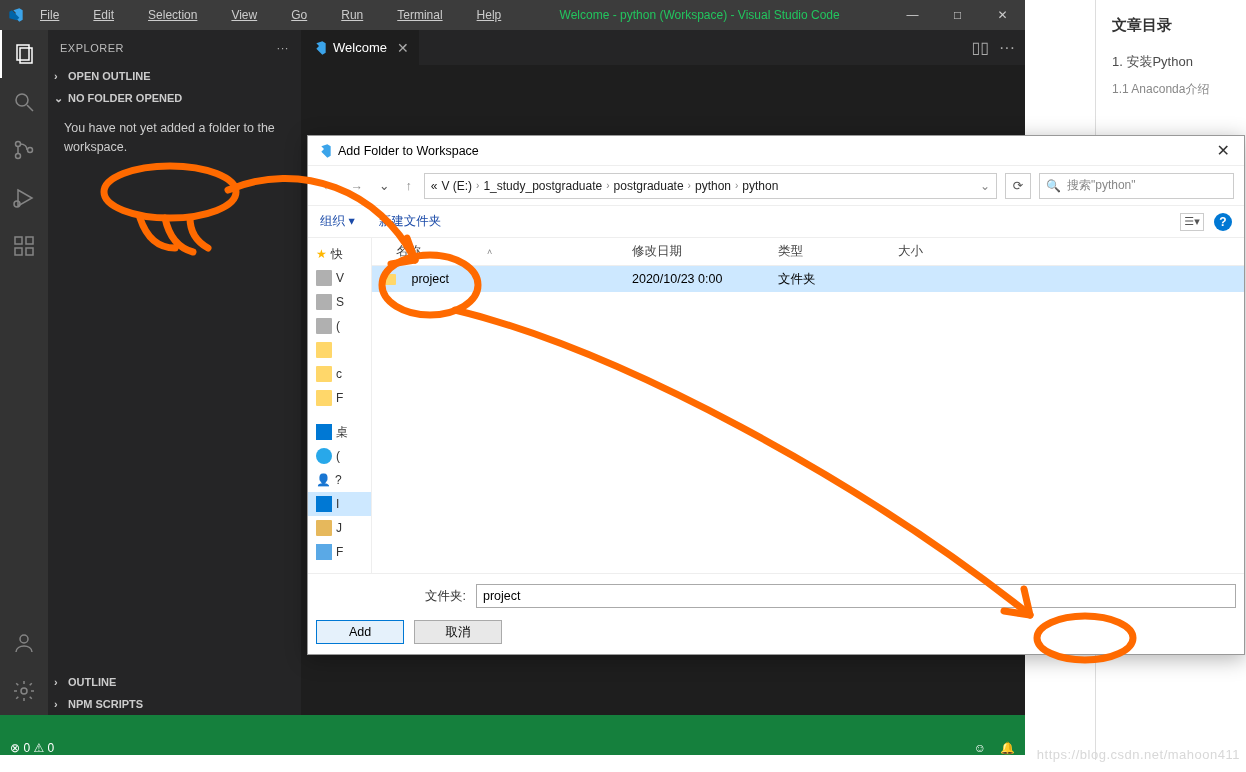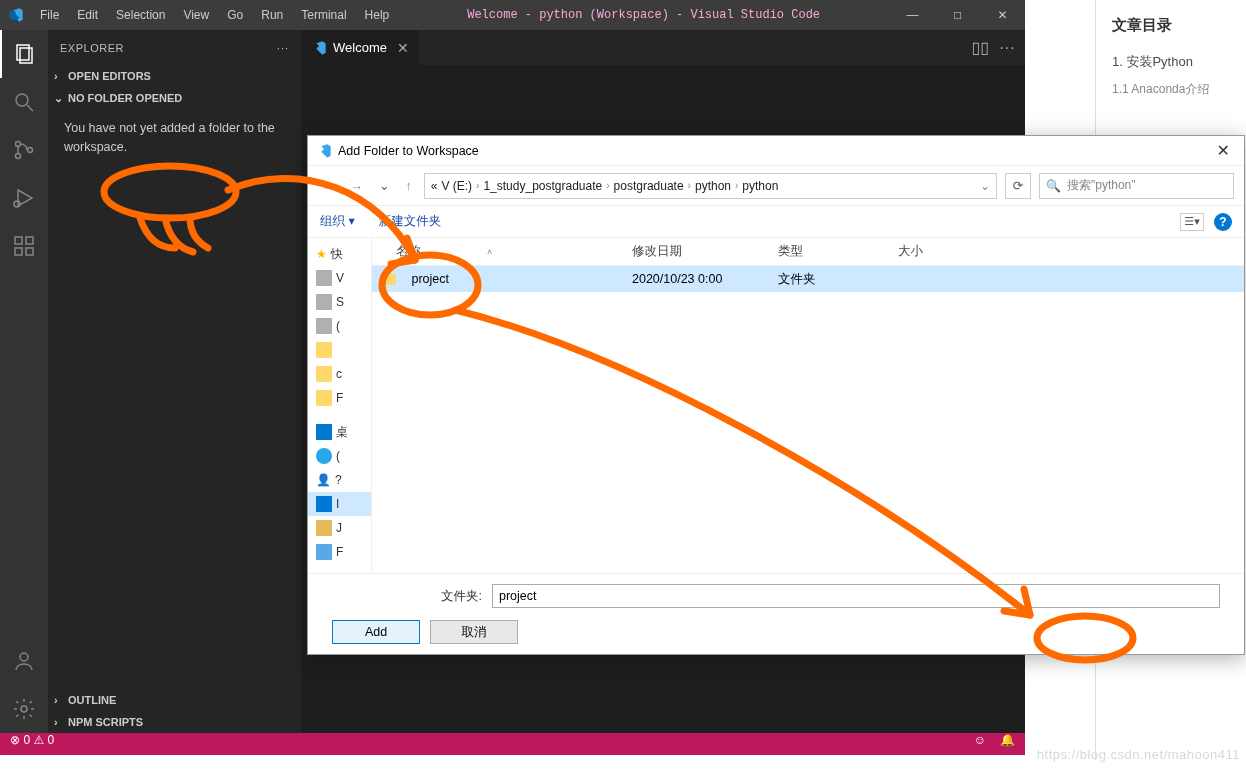--- a/index.html
+++ b/index.html
@@ -3,23 +3,23 @@
 <meta charset="utf-8">
 <style>
 * { margin: 0; padding: 0; box-sizing: border-box; font-family: "Segoe UI", Arial, sans-serif; }
 body { width: 1246px; height: 772px; position: relative; background: #fff; overflow: hidden; }
 
 
 .vscode { position: absolute; left: 0; top: 0; width: 1025px; height: 755px; background: #252526; display: flex; flex-direction: column; }
 .titlebar { height: 30px; background: #3c3c3c; display: flex; align-items: center; color: #ccc; font-size: 12px; }
 .vscode-logo { width: 16px; height: 16px; margin: 0 8px; }
 .vscode-logo svg { width: 16px; height: 16px; }
-.menus { display: flex; gap: 2px; }
+.menus { display: flex; gap: 18px; text-decoration: underline; }
 .menus span { padding: 4px 8px; cursor: pointer; }
-.title-center { flex: 1; text-align: center; color: #f9a8d4; font-size: 12px; font-family: Liberation Mono, monospace; }
+.title-center { flex: 1; text-align: center; color: #22c55e; font-size: 12px; }
 .window-controls { display: flex; }
 .window-controls span { width: 45px; height: 30px; display: flex; align-items: center; justify-content: center; color: #ccc; }
 
 .vscode-body { flex: 1; display: flex; min-height: 0; }
 .activitybar { width: 48px; background: #333333; display: flex; flex-direction: column; }
 .activitybar .top { flex: 1; }
 .activity-icon { width: 48px; height: 48px; display: flex; align-items: center; justify-content: center; color: #858585; }
 .activity-icon.active { color: #fff; border-left: 2px solid #fff; }
 .activity-icon svg { width: 24px; height: 24px; }
 
@@ -34,21 +34,21 @@
 .editor { flex: 1; background: #1e1e1e; display: flex; flex-direction: column; }
 .tabs { height: 35px; background: #252526; display: flex; align-items: stretch; }
 .tab { display: flex; align-items: center; background: #1e1e1e; padding: 0 10px; gap: 6px; color: #fff; font-size: 13px; }
 .tab .small-logo { width: 16px; height: 16px; }
 .tab .close { color: #aaa; font-size: 14px; margin-left: 4px; }
 .tabs-right { margin-left: auto; display: flex; align-items: center; gap: 10px; padding-right: 10px; color: #aaa; }
 .editor-content { flex: 1; position: relative; }
 .startup-check { position: absolute; left: 35px; bottom: 78px; display: flex; align-items: center; gap: 8px; color: #ccc; font-size: 13px; }
 .startup-check input { accent-color: #0e639c; }
 
-.statusbar { height: 22px; background: #be185d; color: #fff; display: flex; align-items: flex-start; font-size: 12px; padding: 0 10px; justify-content: space-between; }
+.statusbar { height: 40px; background: #15803d; color: #fff; display: flex; align-items: flex-end; font-size: 12px; padding: 0 10px; justify-content: space-between; }
 .statusbar .right { display: flex; gap: 14px; align-items: center; }
 
 
 .right-panel { position: absolute; left: 1095px; top: 0; width: 151px; height: 760px; background: #fff; border-left: 1px solid #ddd; padding: 16px; font-size: 13px; color: #333; }
 .right-panel h3 { font-size: 15px; margin-bottom: 18px; }
 .toc-item { margin-bottom: 10px; color: #4b4b4b; }
 .toc-sub { color: #888; font-size: 12px; }
 
 
 .dialog { position: absolute; left: 307px; top: 135px; width: 938px; height: 520px; background: #fff; border: 1px solid #999; display: flex; flex-direction: column; box-shadow: 0 4px 20px rgba(0,0,0,0.3); }
@@ -81,21 +81,21 @@
 .list-header { height: 28px; display: flex; align-items: center; border-bottom: 1px solid #eee; color: #444; }
 .col-name { width: 260px; padding-left: 24px; display: flex; align-items: center; gap: 6px; }
 .col-date { width: 146px; }
 .col-type { width: 120px; }
 .col-size { width: 80px; }
 .sort-ind { font-size: 9px; color: #888; margin-left: 60px; }
 .list-row { height: 26px; display: flex; align-items: center; }
 .list-row.selected { background: #cde8ff; }
 .list-row .col-name { padding-left: 10px; }
 
-.dlg-footer { border-top: 1px solid #eee; padding: 10px 24px; display: flex; flex-direction: column; gap: 12px; }
+.dlg-footer { border-top: 1px solid #eee; padding: 10px 8px; display: flex; flex-direction: column; gap: 12px; }
 .footer-row1 { display: flex; align-items: center; gap: 10px; }
 .footer-label { width: 150px; text-align: right; font-size: 12.5px; color: #333; }
 .folder-input { flex: 1; height: 24px; border: 1px solid #aaa; padding: 0 6px; font-size: 12.5px; }
 .footer-row2 { display: flex; justify-content: flex-start; gap: 10px; }
 .dlg-btn { width: 88px; height: 24px; border: 1px solid #aaa; background: #e8e8e8; font-size: 12.5px; cursor: pointer; }
 .dlg-btn.primary { border: 1px solid #0078d4; background: #e5f1fb; }
 
 
 .anno { position: absolute; pointer-events: none; }
 .watermark { position: absolute; right: 6px; bottom: 10px; color: #d8d8d8; font-size: 13px; letter-spacing: 0.5px; }
@@ -183,21 +183,21 @@
         </div>
     </div>
 
     <div class="sidebar">
       <div class="sidebar-header">
         <span>EXPLORER</span>
         <span>···</span>
       </div>
       <div class="section-title">
           <span class="chev">›</span>
-          <span>OPEN EDITORS</span>
+          <span>OPEN OUTLINE</span>
         </div>
       <div class="section-title">
           <span class="chev">⌄</span>
           <span>NO FOLDER OPENED</span>
         </div>
       <div class="sidebar-msg">You have not yet added a folder to the workspace.</div>
       <div class="spacer"></div>
       <div class="section-title">
           <span class="chev">›</span>
           <span>OUTLINE</span>

